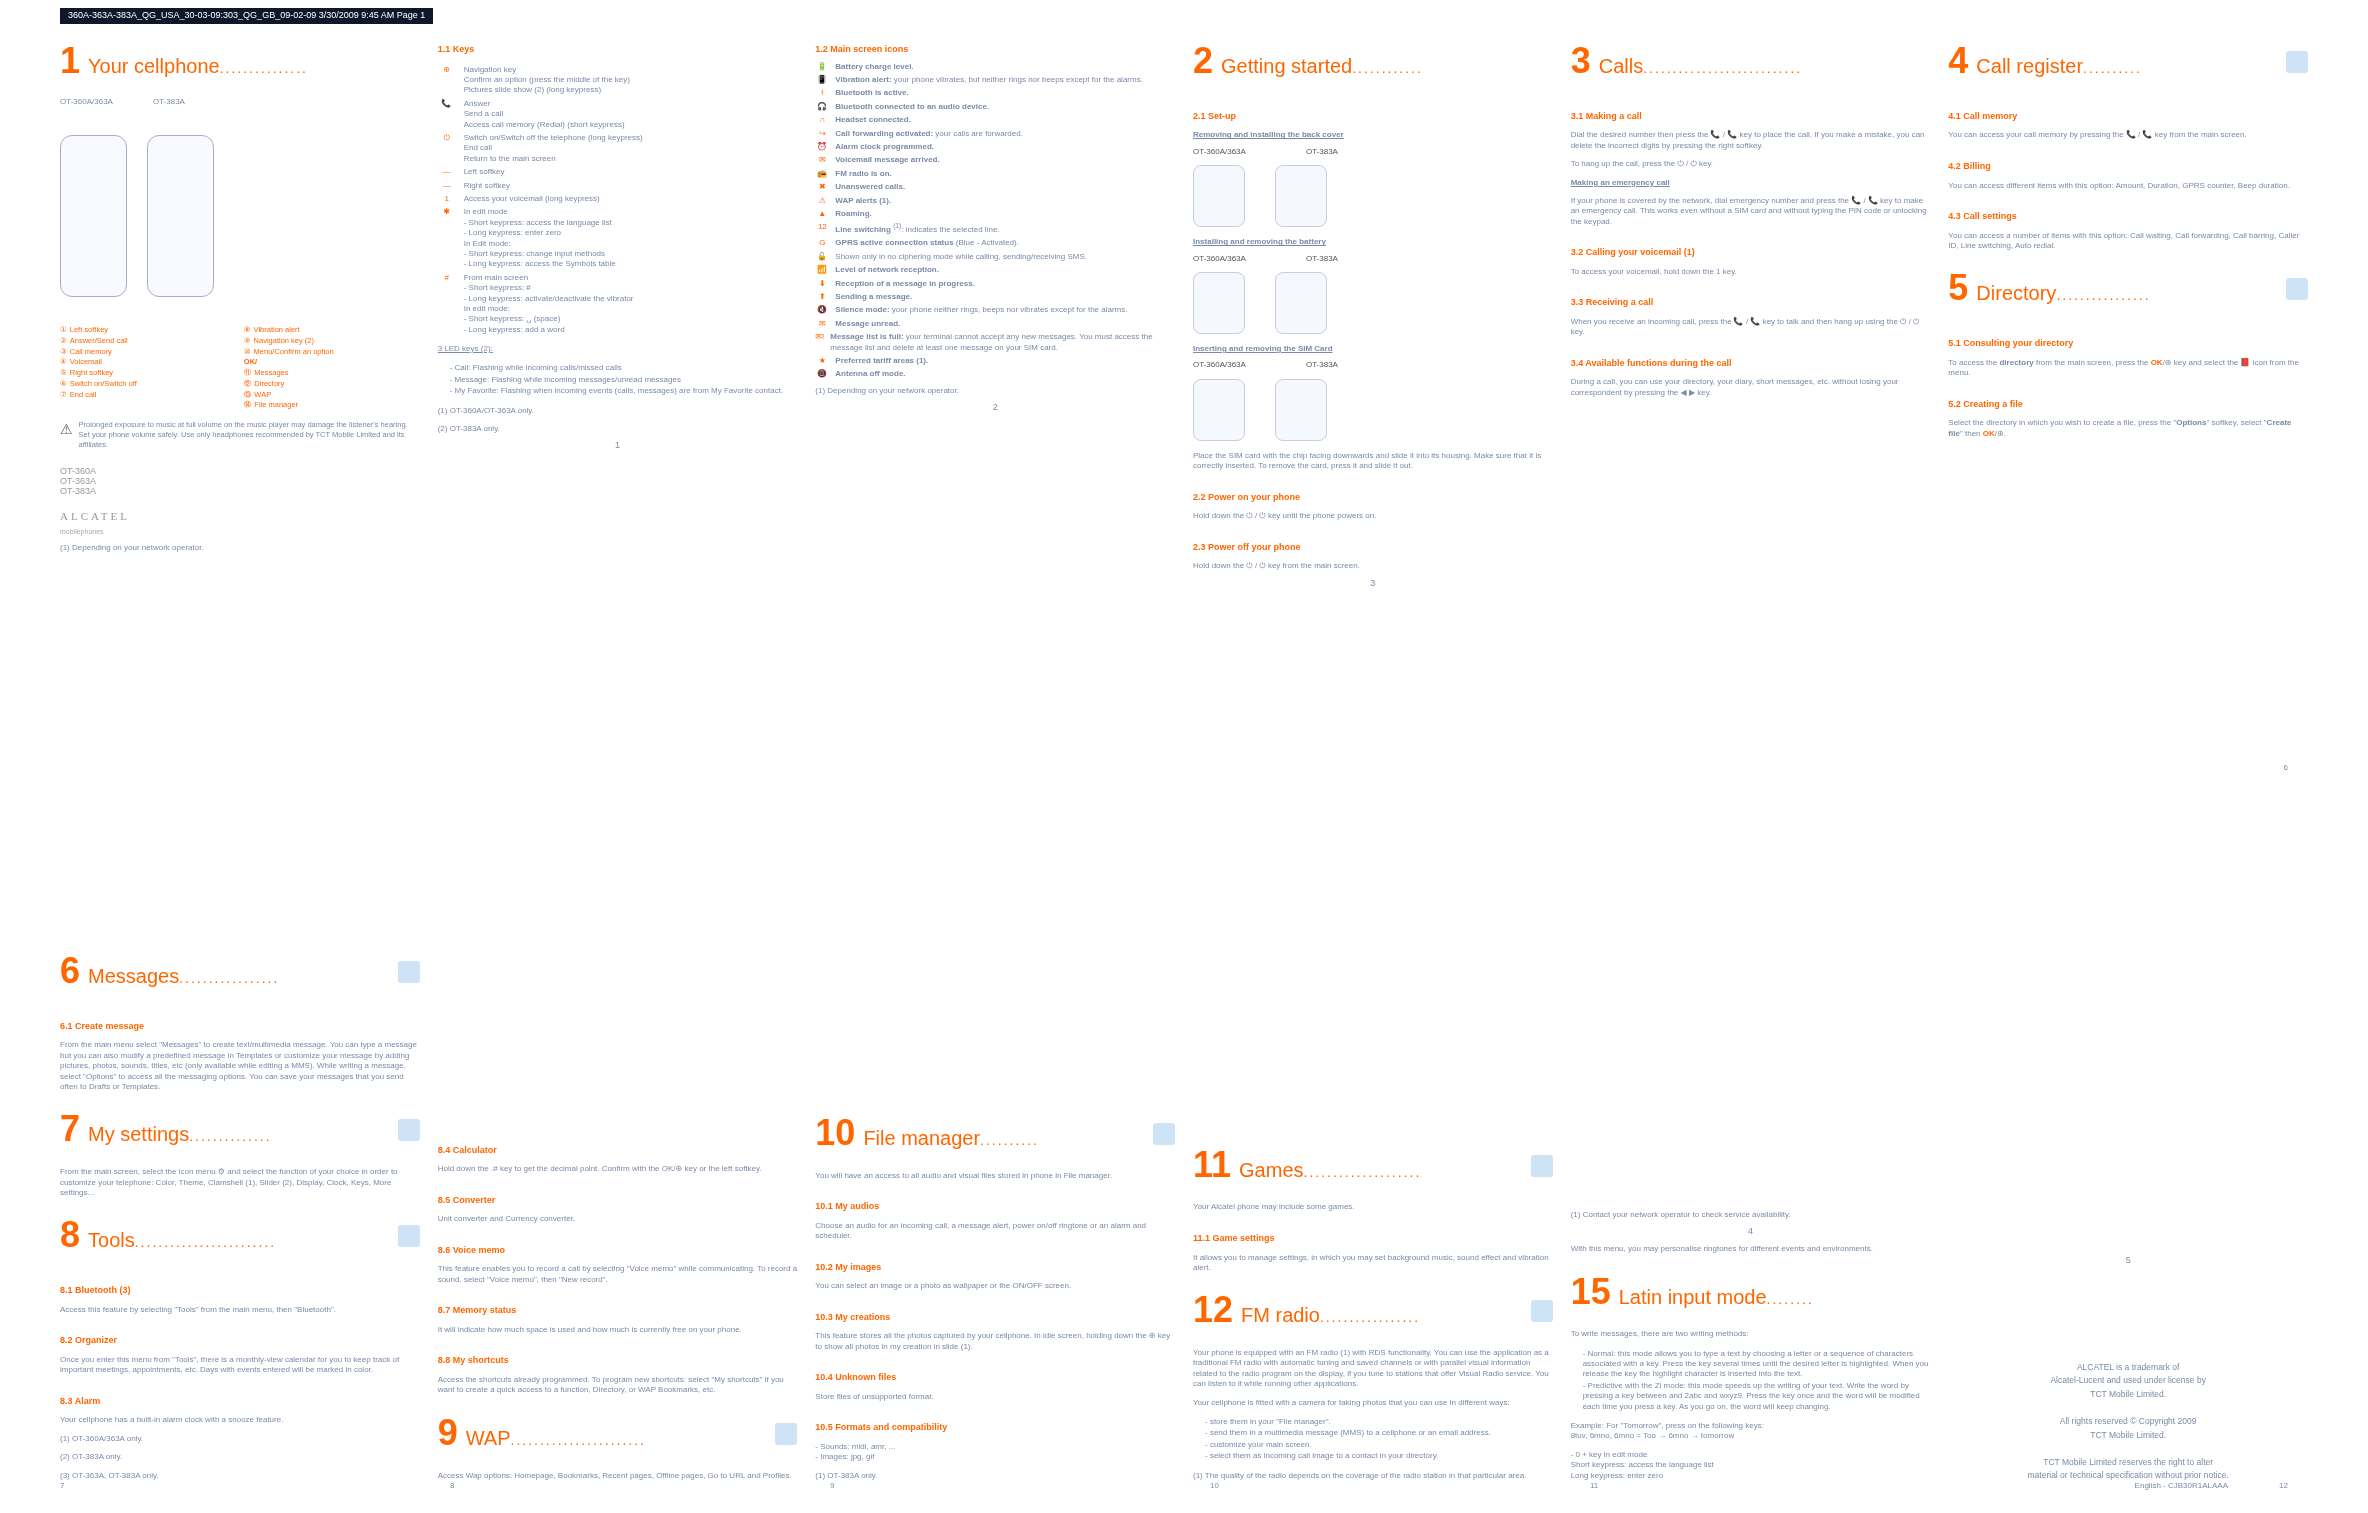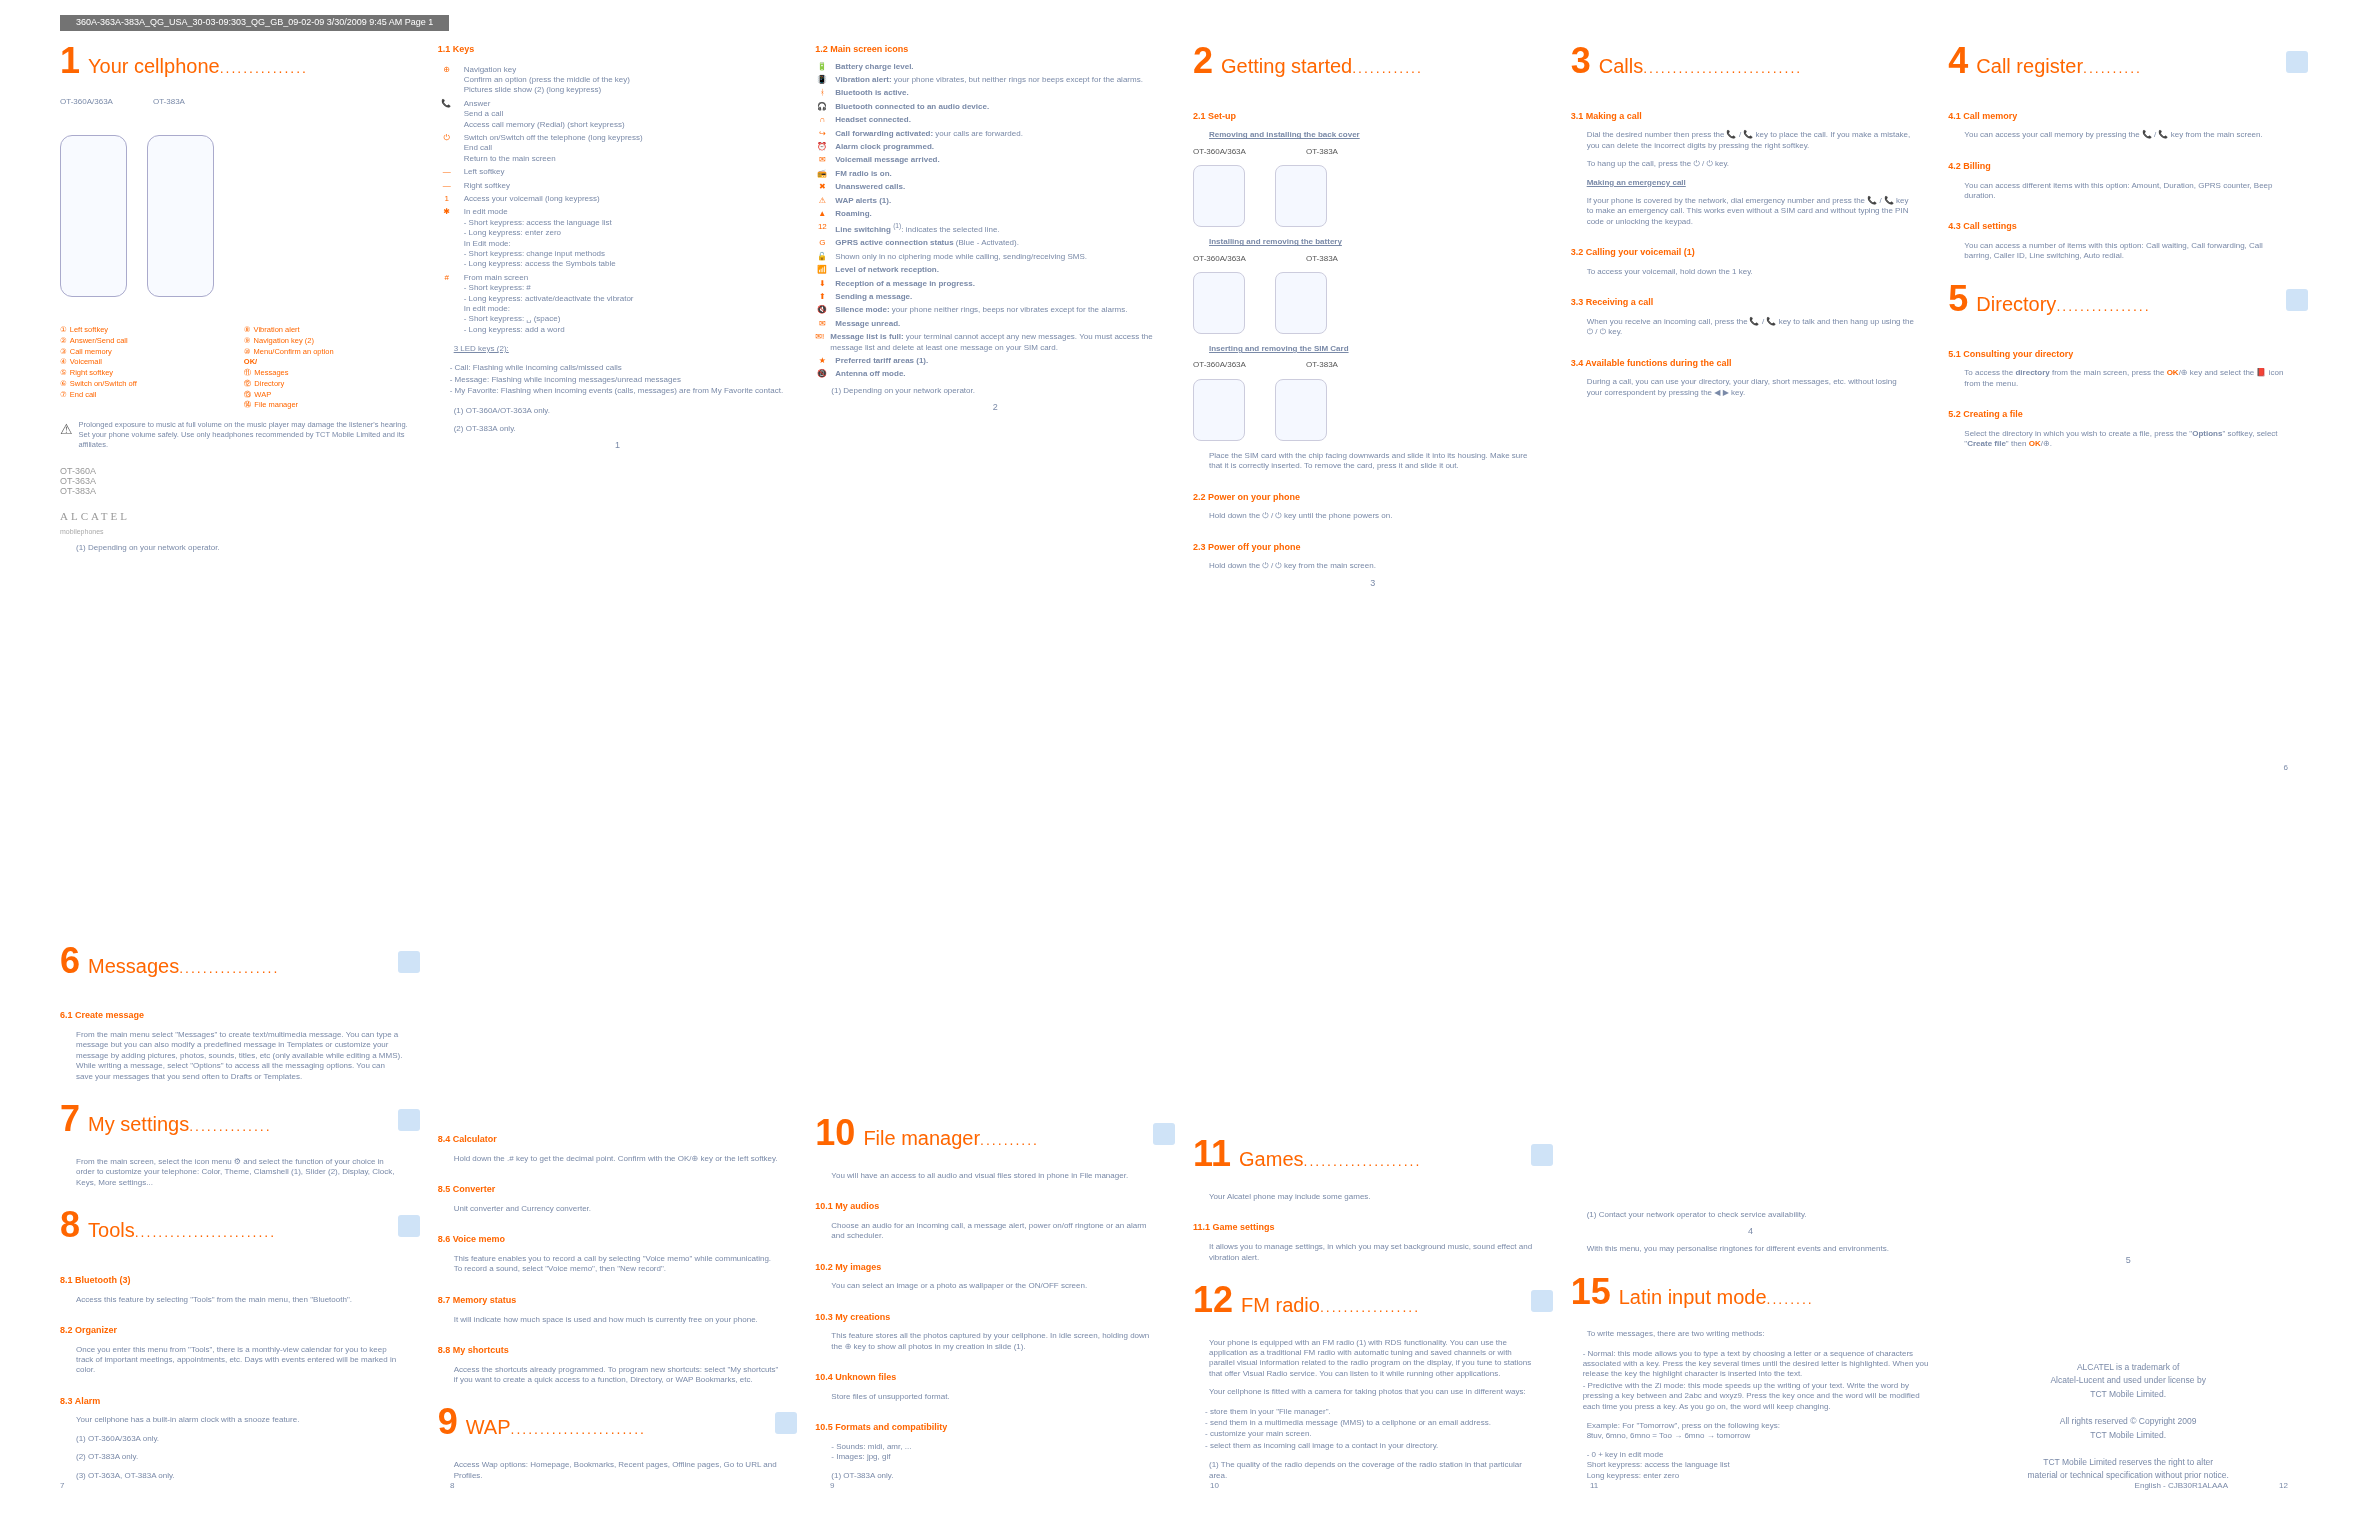--- a/index.html
+++ b/index.html
@@ -1,25 +1,25 @@
 <!DOCTYPE html>
 <html><head>
 <meta charset="utf-8">
 <style>
 body{margin:0;font-family:Arial,Helvetica,sans-serif;font-size:8.5px;color:#555;background:#fff;line-height:1.3}
 .page{width:2368px;height:1513px;position:relative;padding:30px 60px;box-sizing:border-box}
-.header-bar{position:absolute;top:15px;left:60px;background:#737373;color:#fff;padding:2px 16px;font-size:9px}
+.header-bar{position:absolute;top:8px;left:60px;background:#0f172a;color:#fff;padding:2px 8px;font-size:9px}
 .grid{display:grid;grid-template-columns:repeat(6,1fr);gap:18px;height:100%}
 .col{display:flex;flex-direction:column;gap:4px}
 h1{font-size:20px;color:#f60;font-weight:normal;margin:8px 0;display:flex;align-items:baseline}
 h1 .num{font-size:36px;font-weight:bold;margin-right:8px}
 h1 .dots{flex:1;color:#f60;letter-spacing:2px;font-size:14px;overflow:hidden}
 .sub{color:#f60;font-size:9px;font-weight:bold;margin:14px 0 2px}
 .u{text-decoration:underline}
-p,.txt{color:#7a8aa8;font-size:8px;margin:2px 16px}
+p,.txt{color:#7a8aa8;font-size:8px;margin:2px 0}
 .kw{color:#f60;font-weight:bold}
 .icon-list{display:flex;flex-direction:column;gap:3px;font-size:8px;color:#7a8aa8}
 .icon-list div{display:flex;gap:6px}
 .icon-list .ic{width:14px;color:#f60;text-align:center}
 .b{font-weight:bold}
 .foot{position:absolute;bottom:22px;font-size:8px;color:#7a8aa8}
 .pnum{font-size:9px;color:#7a8aa8;text-align:center}
 .phones{height:210px;display:flex;gap:20px;align-items:center;font-size:8px;color:#7a8aa8}
 .phone{width:65px;height:160px;border:1px solid #aac;border-radius:12px;background:#f8faff}
 .legend{font-size:7.5px;color:#7a8aa8;display:grid;grid-template-columns:1fr 1fr;gap:1px 8px}

